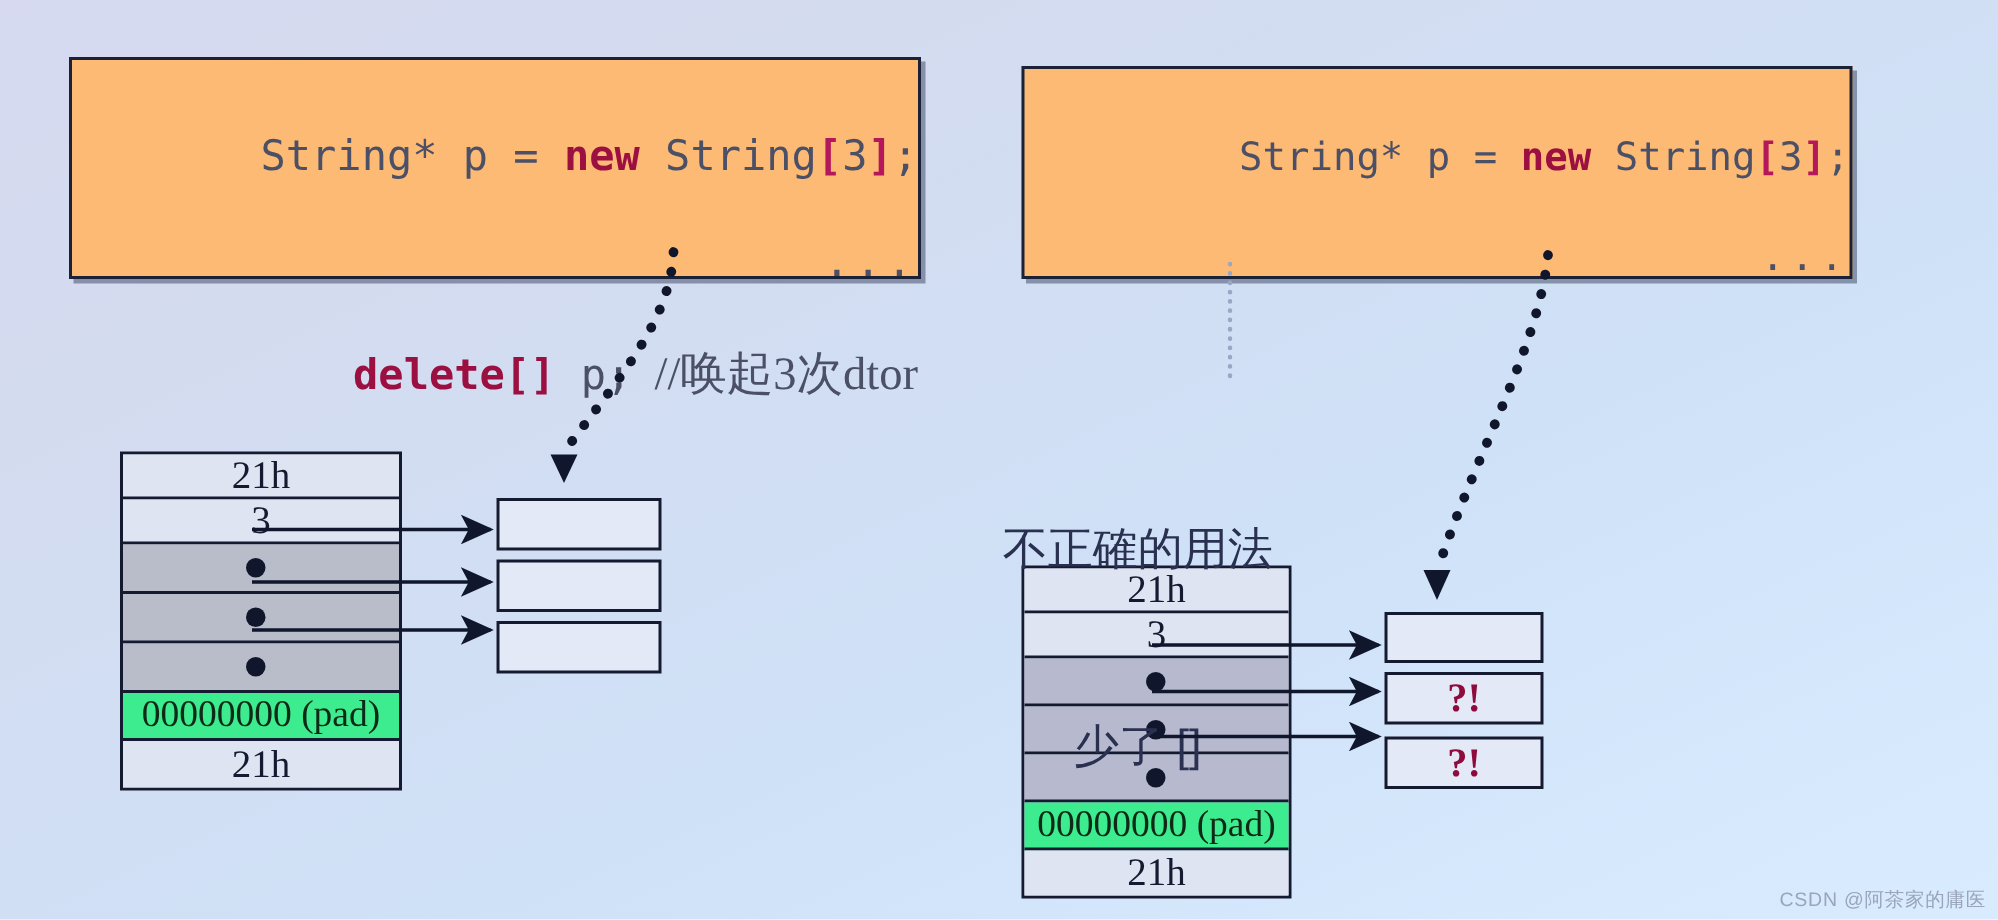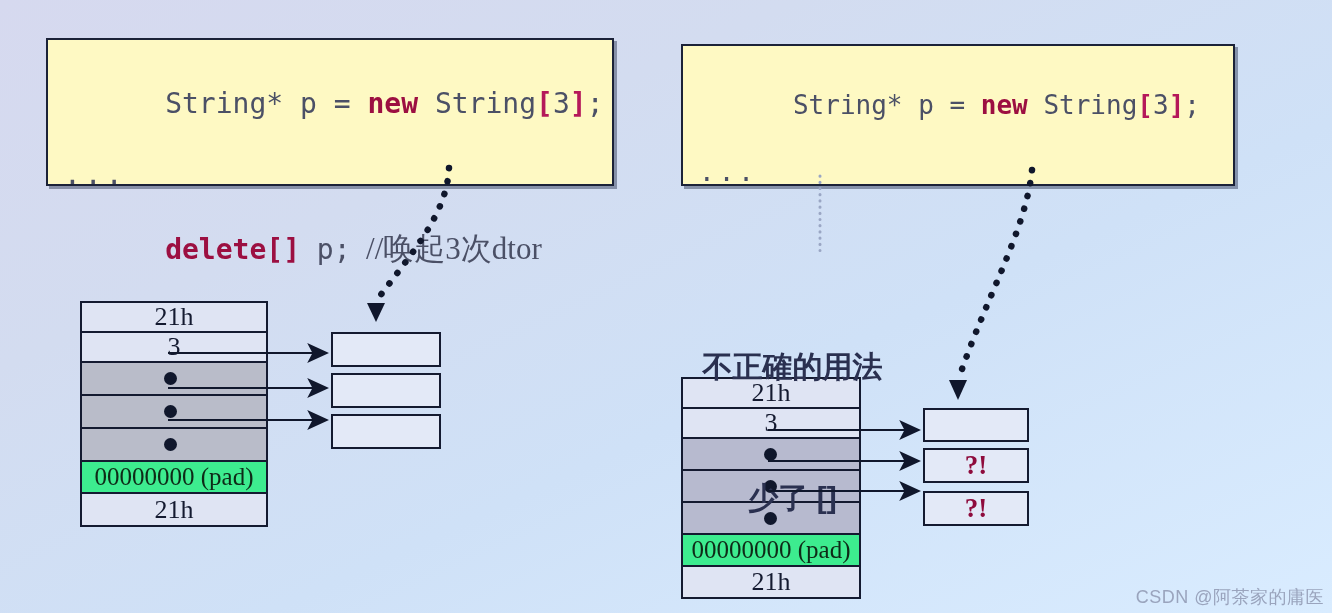--- a/index.html
+++ b/index.html
@@ -11,27 +11,28 @@
     font-family: "Liberation Serif", "DejaVu Serif", serif;
     background:
       linear-gradient(to bottom right, #d6d9ef 0%, #d3dcf0 30%, #cfe1f7 60%, #d9ecff 100%);
     position: relative;
   }
   #stage { position: absolute; inset: 0; }
 
   
   .code-box {
     position: absolute;
-    background: #fef9c3;
+    background: #fdba74;
     border: 2px solid #1b2238;
     box-shadow: 3px 3px 0 rgba(40,50,80,.45);
     font-family: "DejaVu Sans Mono", "Liberation Mono", monospace;
     box-sizing: border-box;
-    padding: 10px 16px 8px 16px;
+    padding: 10px 0 8px 16px;
     color: #4b5066;
+    text-align: right;
   }
   .code-line {
     white-space: pre;
     line-height: 1.28;
     font-size: 28px;
     letter-spacing: 0px;
   }
   .code-line.small { font-size: 26px; }
   .kw { color: #9c0f41; font-weight: bold; }
   .brk { color: #b5185a; font-weight: bold; }
@@ -98,21 +99,21 @@
     color: #2a3050;
     text-align: center;
     line-height: 1.45;
     white-space: pre;
   }
 
   .watermark {
     position: absolute;
     right: 8px; bottom: 4px;
     font-family: "Liberation Sans", "DejaVu Sans", sans-serif;
-    font-size: 18px;
+    font-size: 13px;
     color: #9aa4bd;
     letter-spacing: .5px;
   }
 
   svg.overlay {
     position: absolute; left: 0; top: 0;
     width: 1332px; height: 613px;
     pointer-events: none;
   }
 </style>
@@ -171,21 +172,21 @@
       <span class="dotmark" style="left:81px;"></span>
     </div>
     <div class="memrow pad" style="height:32px;">00000000 (pad)</div>
     <div class="memrow" style="height:30px;">21h</div>
   </div>
 
   <div class="cell" style="left:923px; top:408px; width:106px; height:34px;"></div>
   <div class="cell" style="left:923px; top:448px; width:106px; height:35px;">?!</div>
   <div class="cell" style="left:923px; top:491px; width:106px; height:35px;">?!</div>
 
-  <div class="annot" style="left:665px; top:258px; width:255px;font-weight:bold;">
+  <div class="annot" style="left:631px; top:258px; width:255px;">
     <div>不正確的用法</div>
     <div>少了 []</div>
   </div>
 
   <svg class="overlay" viewBox="0 0 1332 613">
     <defs>
       <marker id="solidArrow" markerWidth="10" markerHeight="9" refX="9" refY="4.5" orient="auto">
         <path d="M0,0 L10,4.5 L0,9 L2.4,4.5 Z" fill="#10172c"></path>
       </marker>
       <marker id="fatArrow" markerWidth="8" markerHeight="8" refX="4" refY="7.4" orient="auto">

